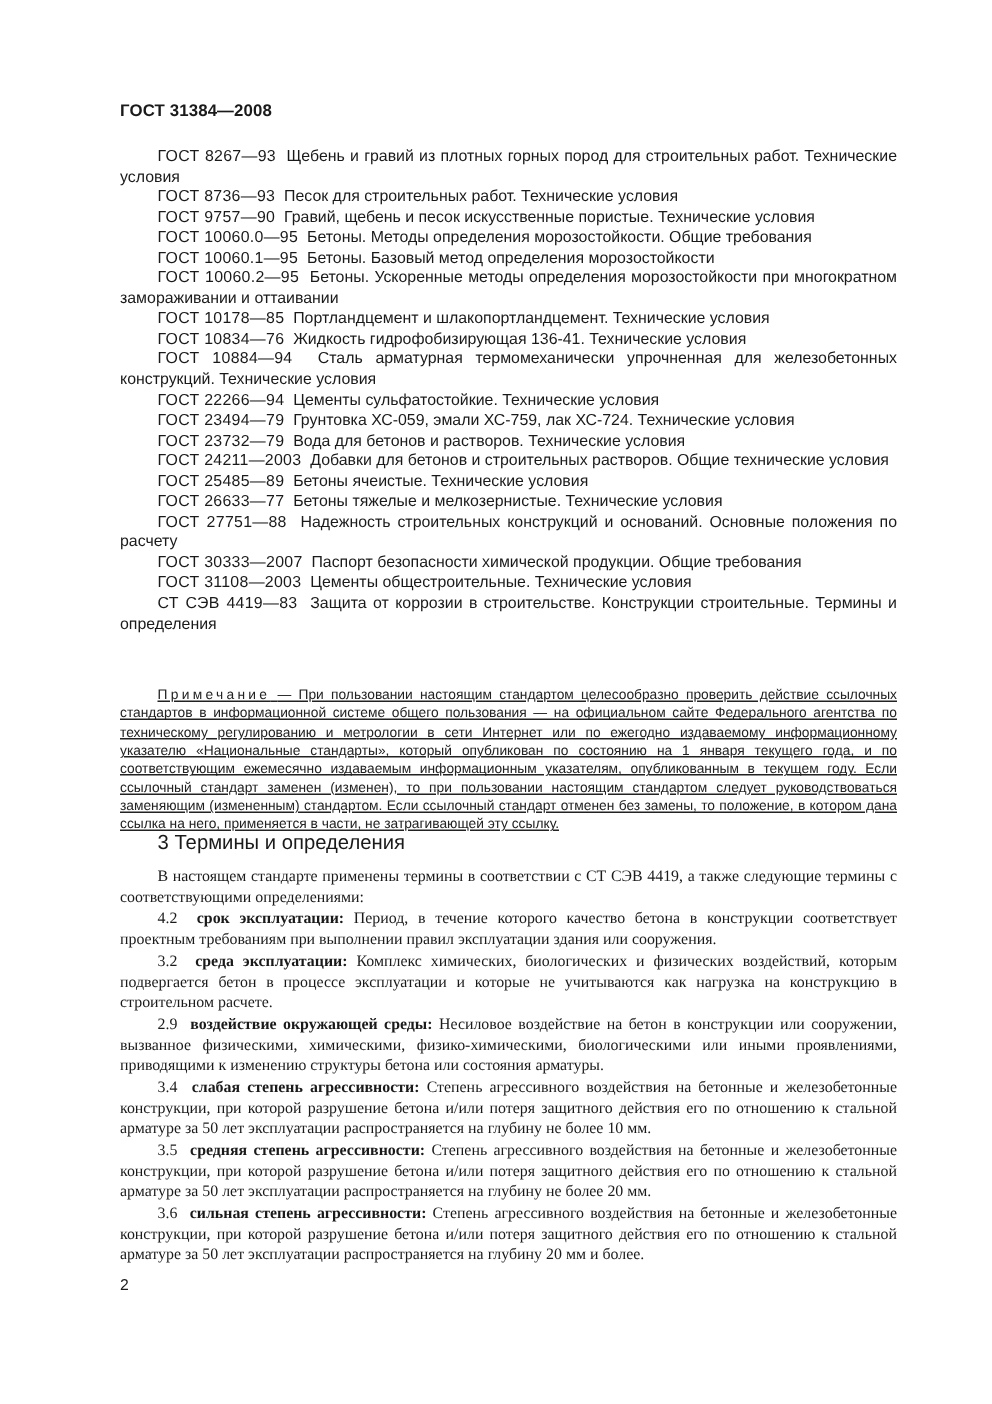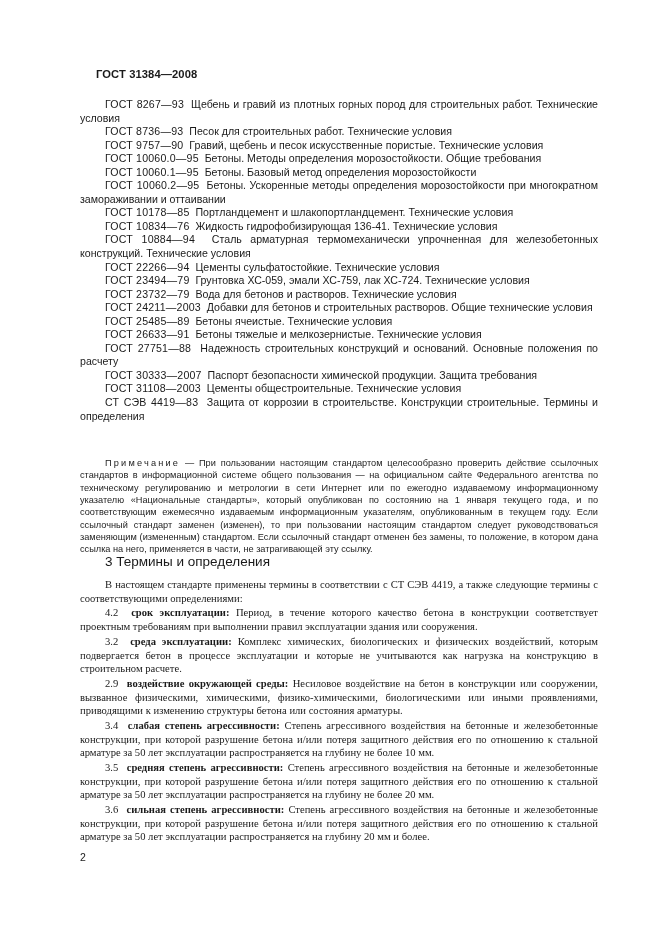--- a/index.html
+++ b/index.html
@@ -1,23 +1,23 @@
 <!DOCTYPE html>
 <html><head>
   <meta charset="utf-8">
   <style>
     html, body { margin: 0; padding: 0; background: #ffffff; }
     body { width: 661px; height: 936px; position: relative; overflow: hidden;
            font-family: "Liberation Sans", sans-serif; color: #1a1a1a; }
     .page { position: absolute; left: 80px; top: 0; width: 518px; }
-    .doc-header { position: absolute; top: 68px; left: 16px; font-weight: bold; font-size: 11.2px; letter-spacing: 0.1px; }
+    .doc-header { position: absolute; top: 68px; left: 0; font-weight: bold; font-size: 11.2px; letter-spacing: 0.1px; }
     .refs { position: absolute; top: 98px; left: 0; width: 518px; font-size: 10.6px; line-height: 13.55px; }
     .ref { text-align: justify; text-indent: 25px; margin: 0; }
     .ref .code { letter-spacing: 0.2px; }
-    .note { position: absolute; top: 448px; left: 0; width: 518px; font-size: 9.2px; line-height: 12.3px; text-align: justify; text-indent: 25px; color: #222; }
+    .note { position: absolute; top: 448px; left: 0; width: 518px; font-size: 9.2px; line-height: 12.3px; text-align: justify; text-indent: 25px; color: #222; text-decoration: underline; }
     .note .label { letter-spacing: 2.2px; }
     .section-title { position: absolute; top: 554px; left: 25px; font-size: 13.5px; font-weight: normal; }
     .section-body { position: absolute; top: 578px; left: 0; width: 518px; font-size: 10.6px; line-height: 13.55px; }
     .para { text-align: justify; text-indent: 25px; margin: 0 0 1.4px 0; font-family: Liberation Serif, serif; }
     .term { font-weight: bold; }
     .page-number { position: absolute; top: 851px; left: 80px; font-size: 10.5px; }
   </style>
 </head>
 <body>
 
@@ -32,23 +32,23 @@
     <p class="ref"><span class="code">ГОСТ  10060.1—95</span>&nbsp; <span>Бетоны. Базовый метод определения морозостойкости</span></p>
     <p class="ref"><span class="code">ГОСТ  10060.2—95</span>&nbsp; <span>Бетоны. Ускоренные методы определения морозостойкости при многократном замораживании и оттаивании</span></p>
     <p class="ref"><span class="code">ГОСТ  10178—85</span>&nbsp; <span>Портландцемент и шлакопортландцемент. Технические условия</span></p>
     <p class="ref"><span class="code">ГОСТ  10834—76</span>&nbsp; <span>Жидкость гидрофобизирующая 136-41. Технические условия</span></p>
     <p class="ref"><span class="code">ГОСТ  10884—94</span>&nbsp; <span>Сталь арматурная термомеханически упрочненная для железобетонных конструкций. Технические условия</span></p>
     <p class="ref"><span class="code">ГОСТ  22266—94</span>&nbsp; <span>Цементы сульфатостойкие. Технические условия</span></p>
     <p class="ref"><span class="code">ГОСТ  23494—79</span>&nbsp; <span>Грунтовка ХС-059, эмали ХС-759, лак ХС-724. Технические условия</span></p>
     <p class="ref"><span class="code">ГОСТ  23732—79</span>&nbsp; <span>Вода для бетонов и растворов. Технические условия</span></p>
     <p class="ref"><span class="code">ГОСТ  24211—2003</span>&nbsp; <span>Добавки для бетонов и строительных растворов. Общие технические условия</span></p>
     <p class="ref"><span class="code">ГОСТ  25485—89</span>&nbsp; <span>Бетоны ячеистые. Технические условия</span></p>
-    <p class="ref"><span class="code">ГОСТ  26633—91</span>&nbsp; <span>Бетоны тяжелые и мелкозернистые. Технические условия</span></p>
+    <p class="ref"><span class="code">ГОСТ  26633—77</span>&nbsp; <span>Бетоны тяжелые и мелкозернистые. Технические условия</span></p>
     <p class="ref"><span class="code">ГОСТ  27751—88</span>&nbsp; <span>Надежность строительных конструкций и оснований. Основные положения по расчету</span></p>
-    <p class="ref"><span class="code">ГОСТ  30333—2007</span>&nbsp; <span>Паспорт безопасности химической продукции. Защита требования</span></p>
+    <p class="ref"><span class="code">ГОСТ  30333—2007</span>&nbsp; <span>Паспорт безопасности химической продукции. Общие требования</span></p>
     <p class="ref"><span class="code">ГОСТ  31108—2003</span>&nbsp; <span>Цементы общестроительные. Технические условия</span></p>
     <p class="ref"><span class="code">СТ  СЭВ  4419—83</span>&nbsp; <span>Защита от коррозии в строительстве. Конструкции строительные. Термины и определения</span></p>
   </div>
 
   <p class="note"><span class="label">Примечание</span> <span>— При пользовании настоящим стандартом целесообразно проверить действие ссылочных стандартов в информационной системе общего пользования — на официальном сайте Федерального агентства по техническому регулированию и метрологии в сети Интернет или по ежегодно издаваемому информационному указателю «Национальные стандарты», который опубликован по состоянию на 1 января текущего года, и по соответствующим ежемесячно издаваемым информационным указателям, опубликованным в текущем году. Если ссылочный стандарт заменен (изменен), то при пользовании настоящим стандартом следует руководствоваться заменяющим (измененным) стандартом. Если ссылочный стандарт отменен без замены, то положение, в котором дана ссылка на него, применяется в части, не затрагивающей эту ссылку.</span></p>
 
   <div class="section-title">3  Термины и определения</div>
 
   <div class="section-body">
     <p class="para">В настоящем стандарте применены термины в соответствии с СТ СЭВ 4419, а также следующие термины с соответствующими определениями:</p>

